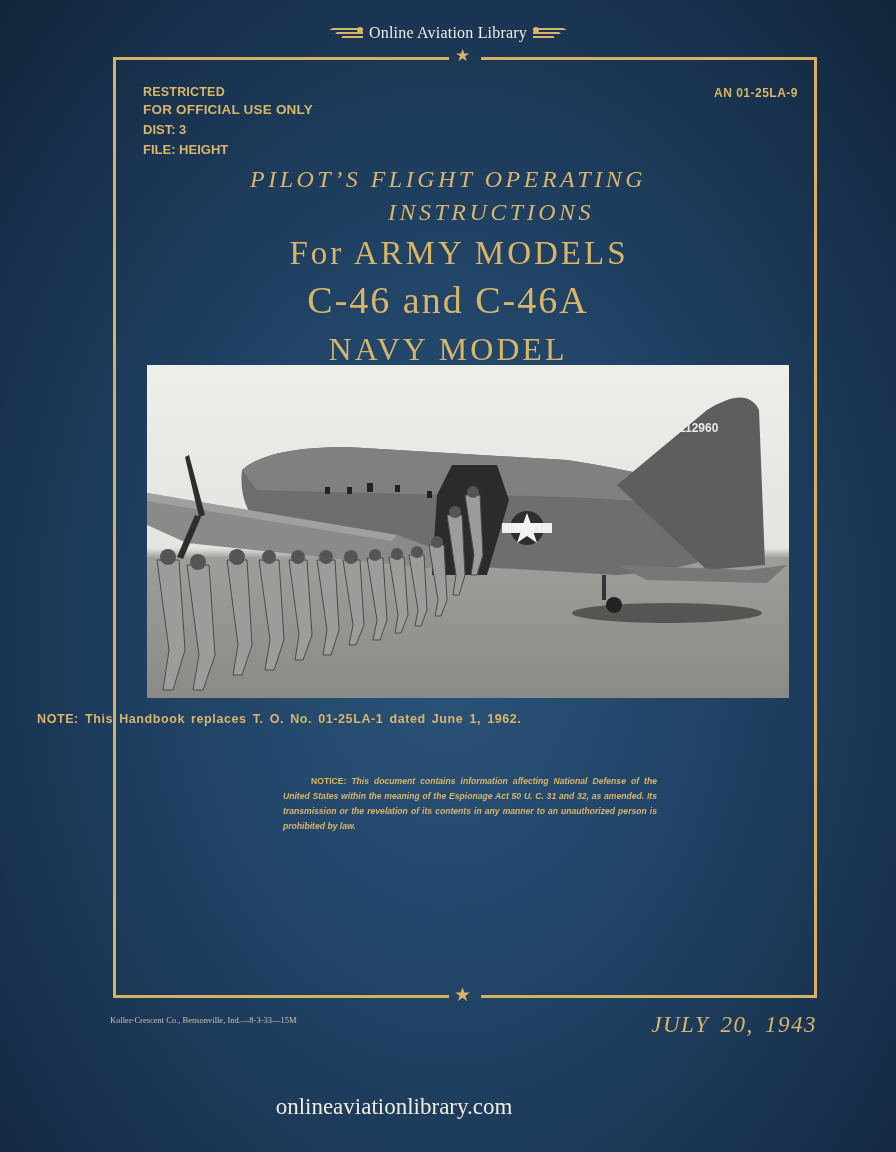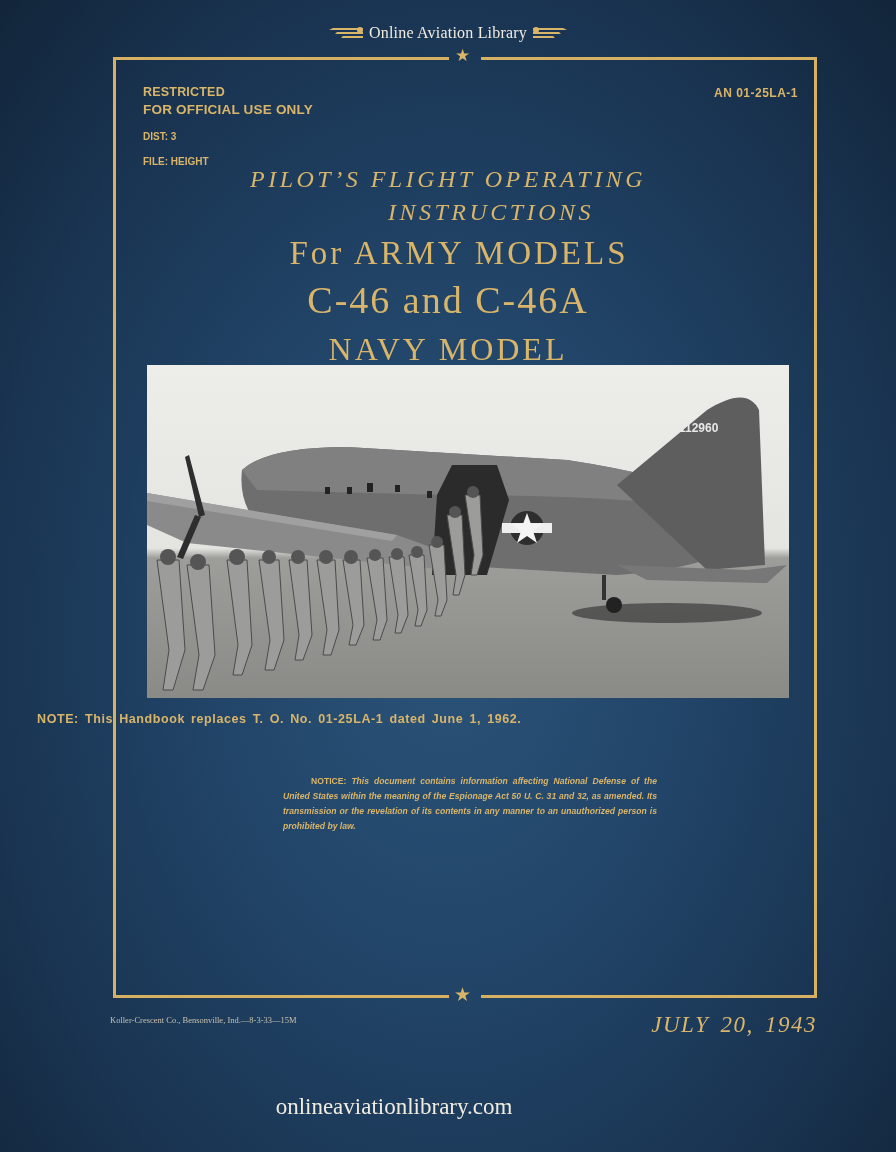--- a/index.html
+++ b/index.html
@@ -21,21 +21,21 @@
   .ft2 { top:0; right:0; width:336px; height:3px; }
   .fb1 { bottom:0; left:0; width:336px; height:3px; }
   .fb2 { bottom:0; right:0; width:336px; height:3px; }
   .fl { top:0; left:0; width:3px; height:100%; }
   .fr { top:0; right:0; width:3px; height:100%; }
   .bottom-star { position:absolute; top:985px; left:454px; font-size:19px; color:#d9b56a; line-height:1; }
 
   .restricted { position:absolute; left:143px; top:85px; font-weight:bold; color:#d9b56a; }
   .restricted .l1 { font-size:12.5px; letter-spacing:0.2px; }
   .restricted .l2 { font-size:13.5px; margin-top:3px; letter-spacing:0.2px;text-align:right; }
-  .restricted .l3, .restricted .l4 { font-size:10px; margin-top:14px; }
+  .restricted .l3, .restricted .l4 { font-size:13px; margin-top:5px; }
   .doc-no { position:absolute; right:98px; top:86px; font-size:12px; font-weight:bold; color:#d9b56a; letter-spacing:0.5px; }
 
   .title { position:absolute; left:0; width:896px; text-align:center; font-family:"Liberation Serif", serif; color:#d9b56a; }
   .t1 { top:166px; font-size:24px; font-style:italic; letter-spacing:3.5px; }
   .t2 { top:199px; font-size:24px; font-style:italic; letter-spacing:3.5px;padding-left:43px; }
   .t3 { top:235px; font-size:33px; letter-spacing:3px;padding-left:11px; }
   .t4 { top:278px; font-size:38px; letter-spacing:2px; }
   .t5 { top:331px; font-size:32px; letter-spacing:3px; }
 
   
@@ -76,21 +76,21 @@
   <div class="line fr"></div>
 </div>
 <div class="bottom-star">★</div>
 
 <div class="restricted">
   <div class="l1">RESTRICTED</div>
   <div class="l2">FOR OFFICIAL USE ONLY</div>
   <div class="l3">DIST: 3</div>
   <div class="l4">FILE: HEIGHT</div>
 </div>
-<div class="doc-no">AN 01-25LA-1</div>
+<div class="doc-no">AN 01-25LA-9</div>
 
 <div class="title t1">PILOT’S FLIGHT OPERATING</div>
 <div class="title t2">INSTRUCTIONS</div>
 <div class="title t3">For ARMY MODELS</div>
 <div class="title t4">C-46 and C-46A</div>
 <div class="title t5">NAVY MODEL</div>
 
 <div class="photo">
   <svg width="642" height="333" viewBox="0 0 642 333">
 

